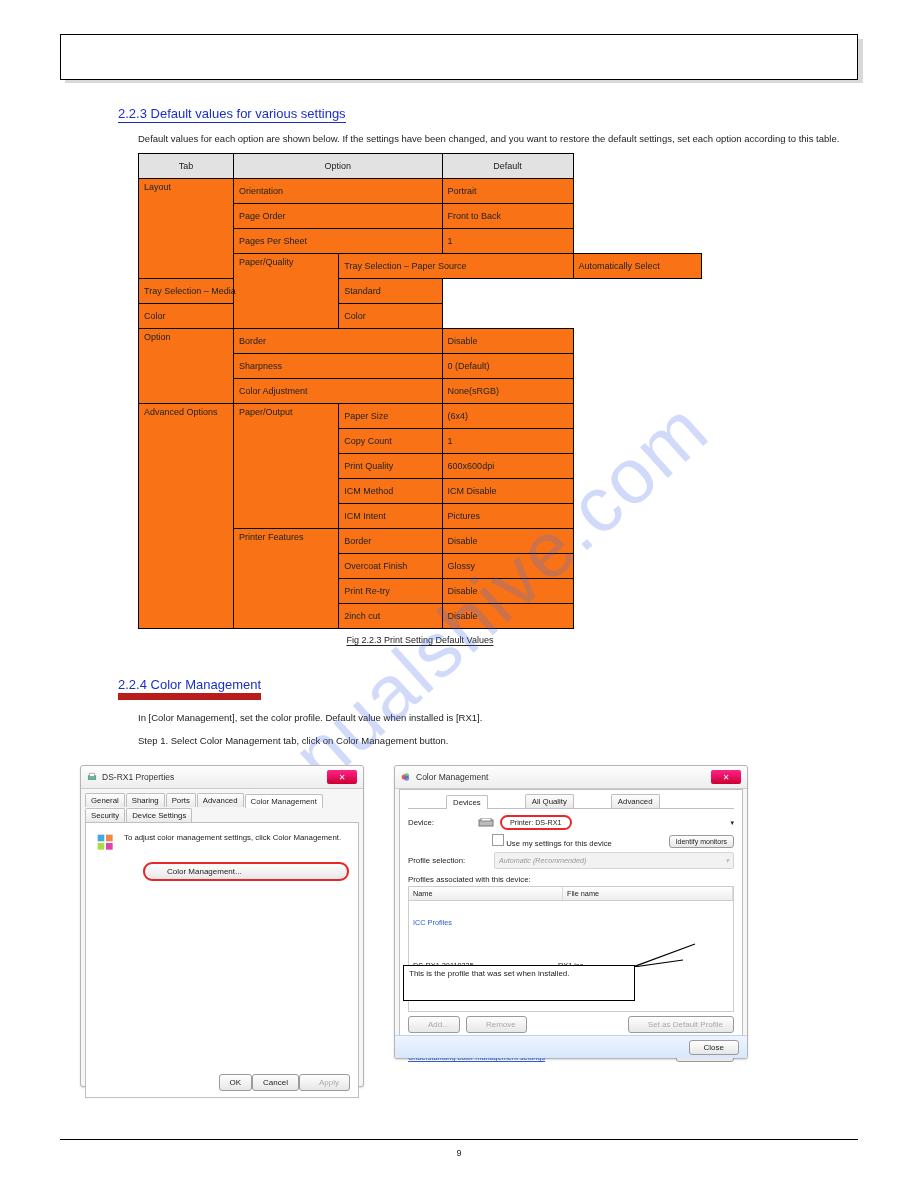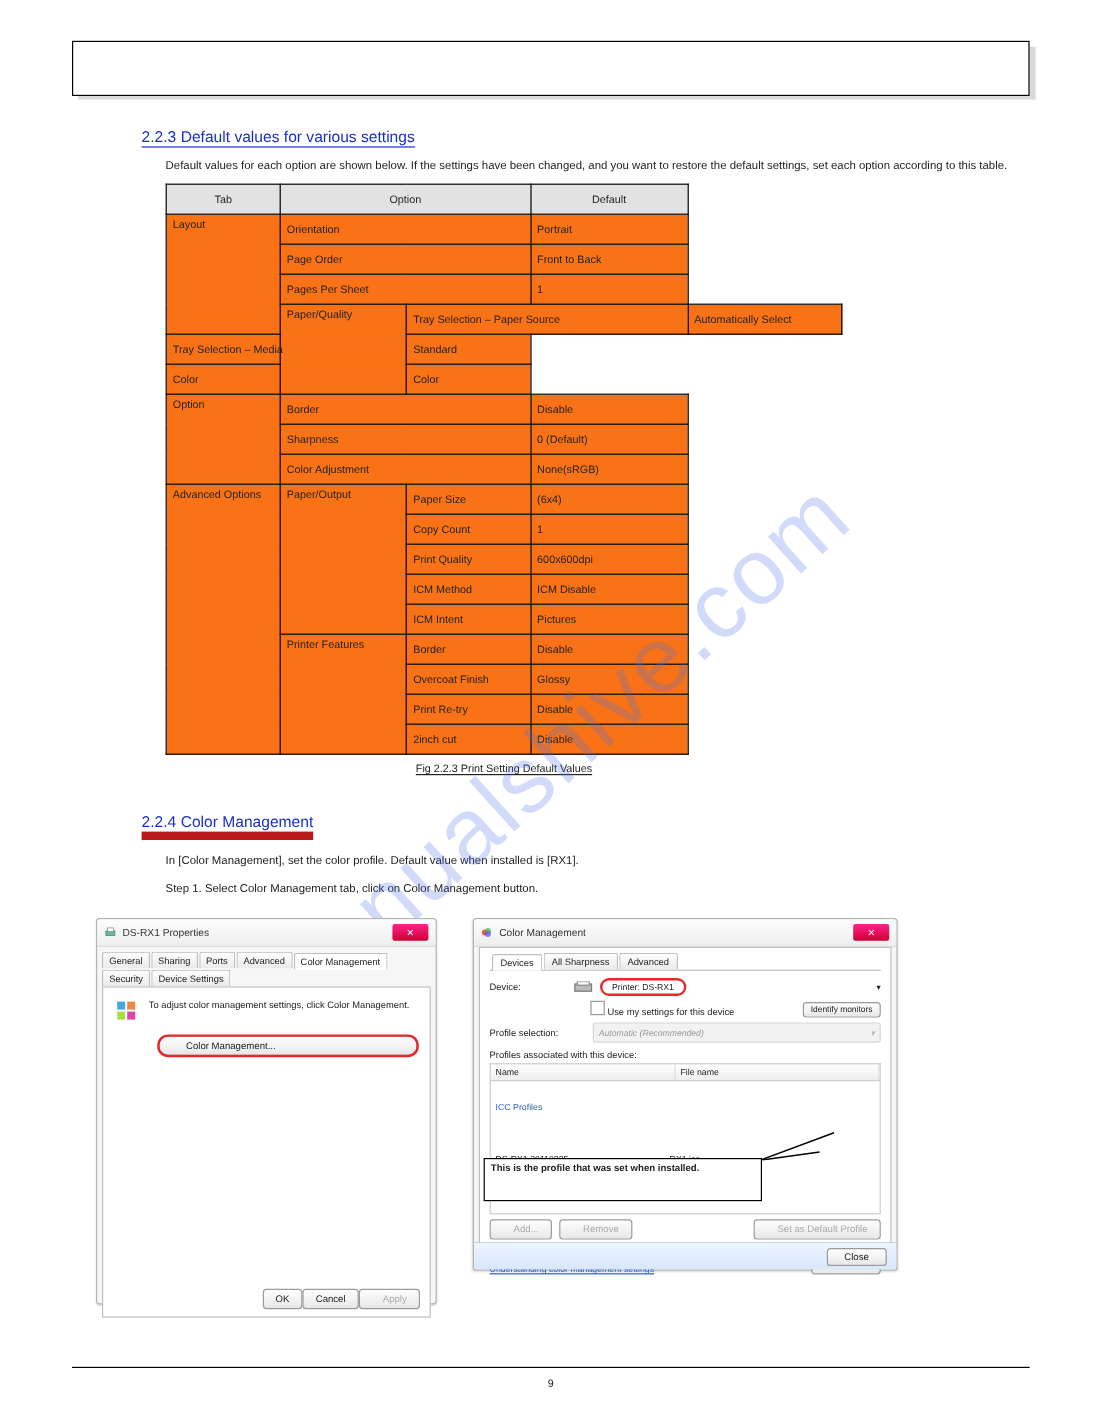--- a/index.html
+++ b/index.html
@@ -199,20 +199,21 @@
     padding: 4px 2px 0 2px;
     font-size: 7.8px;
   }
   .tabs2 .tab {
     background: linear-gradient(#fdfdfd,#eaeaea);
     border: 1px solid #bfbfbf;
     border-bottom: none;
     padding: 2px 6px;
     border-top-left-radius: 2px;
     border-top-right-radius: 2px;
+    margin-left: 36px;
   }
   .tabs2 .tab.active {
     background: #fff;
     position: relative;
     top: 1px;
   }
   .tabs2-panel {
     border-top: 1px solid #bfbfbf;
     padding-top: 6px;
   }
@@ -473,21 +474,21 @@
           <span class="icon54">
             <svg viewBox="0 0 24 24" width="20" height="20">
               <rect x="2" y="2" width="8" height="8" fill="#4ad"></rect>
               <rect x="12" y="2" width="8" height="8" fill="#e84"></rect>
               <rect x="2" y="12" width="8" height="8" fill="#ad4"></rect>
               <rect x="12" y="12" width="8" height="8" fill="#d4a"></rect>
             </svg>
           </span>
           <span>To adjust color management settings, click Color Management.</span>
         </div>
-        <div style="margin:10px 0 0 36px;">
+        <div style="margin:10px 0 0 48px;">
           <div class="btn red-out" style="padding:3px 22px;">Color Management...</div>
         </div>
         <div class="bottom-btns">
           <div class="btn">OK</div>
           <div class="btn">Cancel</div>
           <div class="btn dis">Apply</div>
         </div>
       </div>
     </div>
 
@@ -501,21 +502,21 @@
             </svg>
         </span>
         <span>Color Management</span>
         <div class="close-x">
             <span>✕</span>
           </div>
       </div>
       <div class="body2">
         <div class="tabs2" id="w2tabs">
             <div class="tab active">Devices</div>
-            <div class="tab">All Sharpness</div>
+            <div class="tab">All Quality</div>
             <div class="tab">Advanced</div>
           </div>
         <div class="tabs2-panel">
           <div class="row-inline">
             <span style="width:64px;">Device:</span>
             <span style="width:16px;display:inline-flex;">
               <svg viewBox="0 0 16 10" width="16" height="10">
                   <rect x="1" y="2" width="14" height="6" fill="#bbb" stroke="#777"></rect>
                   <rect x="3" y="0" width="10" height="3" fill="#fff" stroke="#888"></rect>
                 </svg>
@@ -553,21 +554,21 @@
             <div class="list-row">
               <div class="c1">DS-RX1 20110225</div>
               <div class="c2">RX1.icc</div>
             </div>
 
             <svg class="callout-lead" viewBox="0 0 80 25">
               <line x1="0" y1="25" x2="62" y2="2" stroke="#000" stroke-width="1.2"></line>
               <line x1="0" y1="25" x2="50" y2="18" stroke="#000" stroke-width="1.2"></line>
             </svg>
             <div class="callout">
-              <div style="padding:3px 5px;font-size:8px;font-weight:bold;">This is the profile that was set when installed.</div>
+              <div style="padding:3px 5px;font-size:8px;">This is the profile that was set when installed.</div>
             </div>
           </div>
 
           <div class="bot-row">
             <div class="btn dis">Add...</div>
             <div class="btn dis">Remove</div>
             <div style="flex:1"></div>
             <div class="btn dis">Set as Default Profile</div>
           </div>
 

